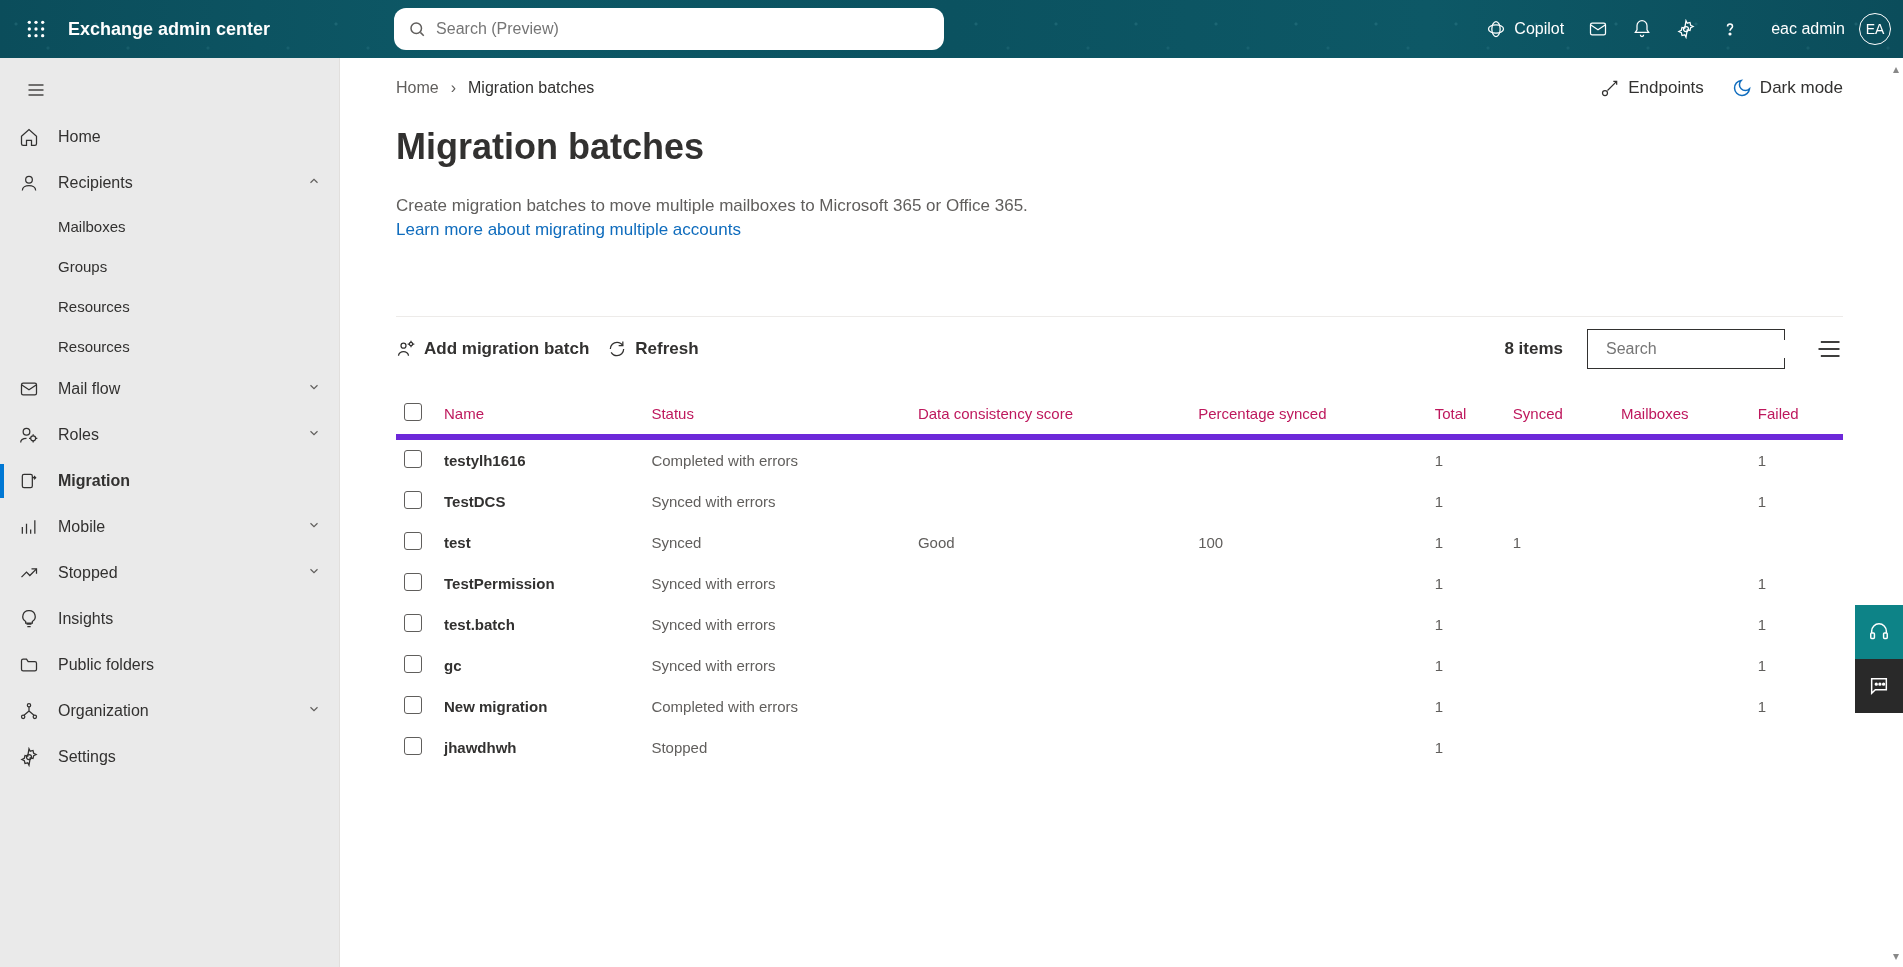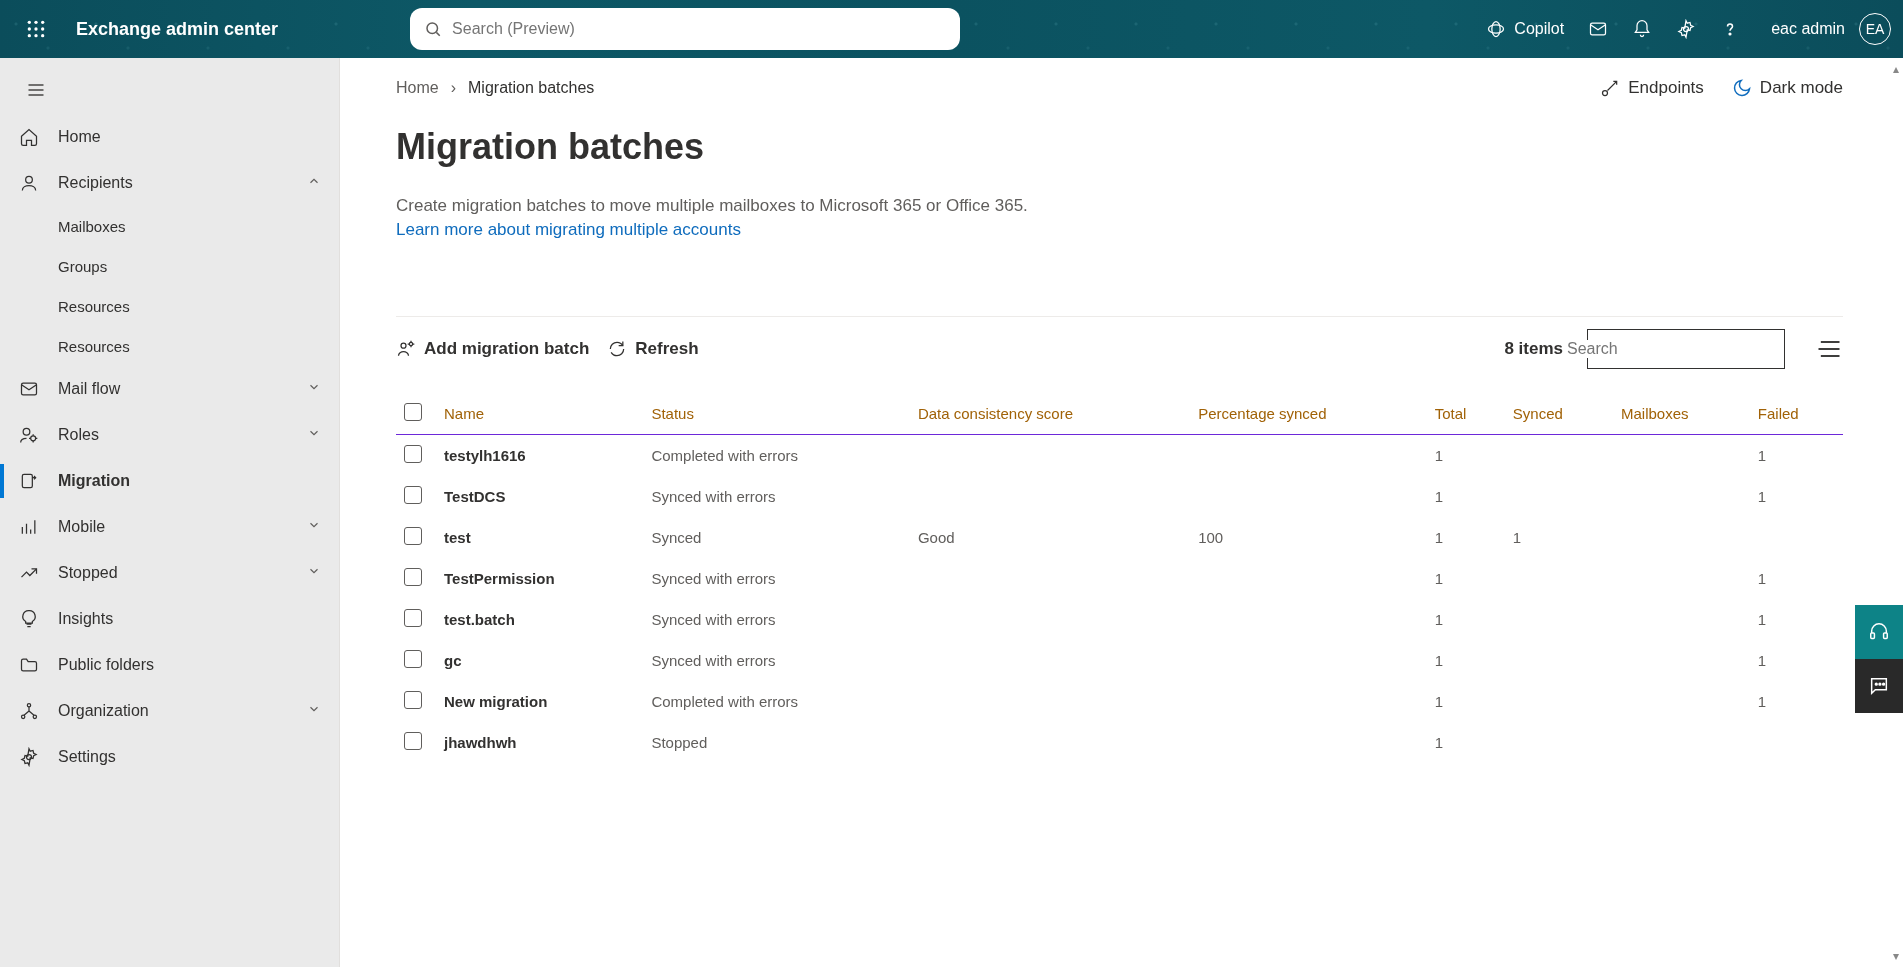--- a/index.html
+++ b/index.html
@@ -11,21 +11,21 @@
       overflow: hidden;
     }
     
     .header {
       height: 58px;
       background: linear-gradient(90deg, #0b4d5b 0%, #0d5866 25%, #0b5260 50%, #0d5866 75%, #0b4d5b 100%);
       background-color: #0b4d5b;
       display: flex;
       align-items: center;
       padding: 16px 12px;
-      gap: 12px;
+      gap: 4px;
       position: relative;
     }
     .header::before {
       content: "";
       position: absolute;
       inset: 0;
       background-image: radial-gradient(circle at 20% 30%, rgba(120,200,210,0.15) 1px, transparent 2px),
                         radial-gradient(circle at 60% 60%, rgba(120,200,210,0.1) 1px, transparent 2px);
       background-size: 80px 80px;
       pointer-events: none;
@@ -239,21 +239,20 @@
       margin-right: 6px;
     }
     .table-search {
       width: 198px;
       height: 40px;
       border: 1px solid #323130;
       display: flex;
       align-items: center;
       padding: 0 10px;
       gap: 8px;
-      justify-content: flex-end;
     }
     .table-search input {
       border: none;
       outline: none;
       font-size: 16px;
       flex: 1;
     }
     .list-options {
       width: 28px; height: 28px;
       display: flex; align-items: center; justify-content: center;
@@ -267,22 +266,22 @@
       margin-top: 24px;
       border-collapse: collapse;
     }
     .tbl th, .tbl td {
       text-align: left;
       padding: 10px 8px;
       font-size: 15px;
     }
     .tbl th {
       font-weight: 400;
-      color: #a16207;
-      border-bottom: 1px solid #6d28d9;
+      color: #be185d;
+      border-bottom: 6px solid #6d28d9;
     }
     .tbl th.num, .tbl td.num { text-align: left; }
     .tbl td { color: #605e5c; }
     .tbl td.name-cell { font-weight: 700; color: #323130; }
     .chk-col { width: 40px; padding-left: 24px; }
     .chk {
       width: 18px; height: 18px;
       border: 1px solid #605e5c;
       border-radius: 3px;
       display: inline-block;

